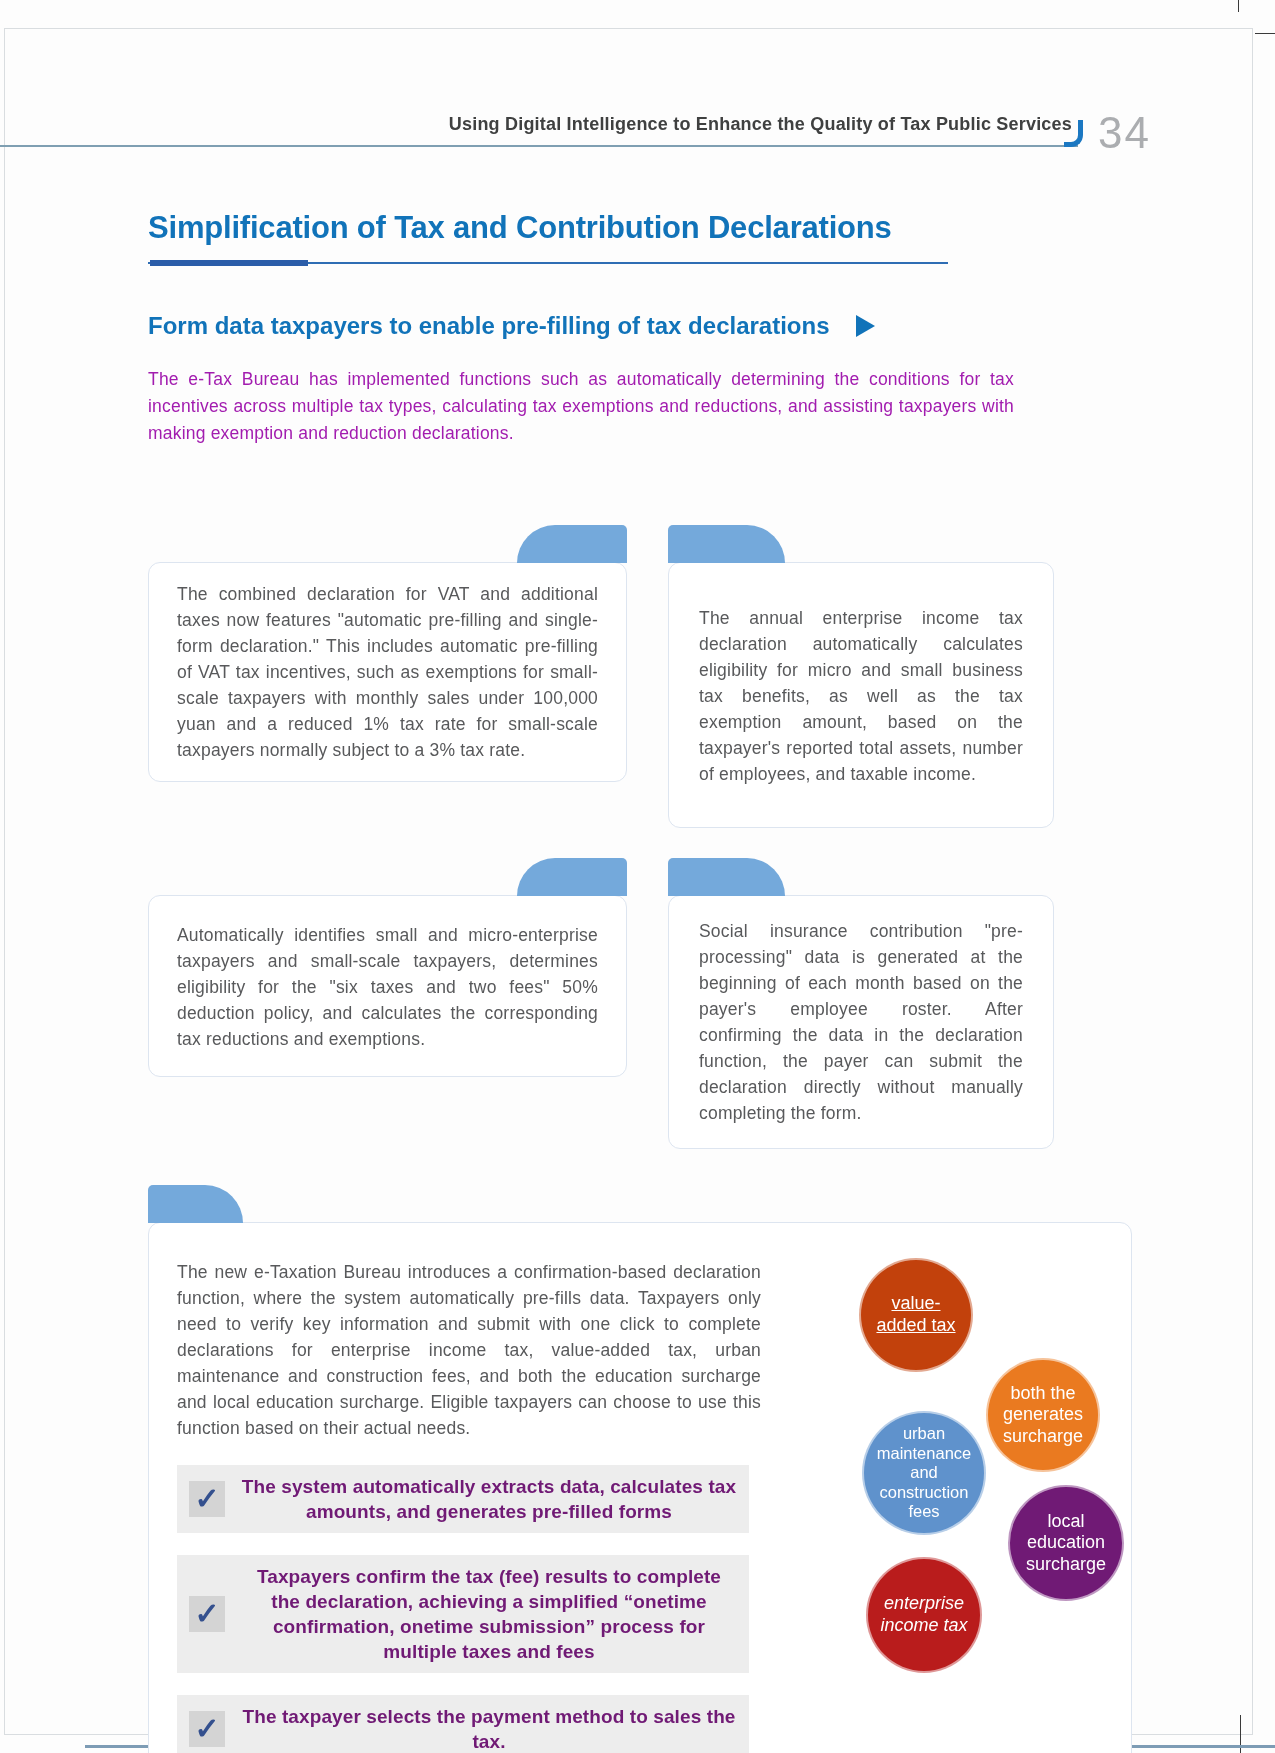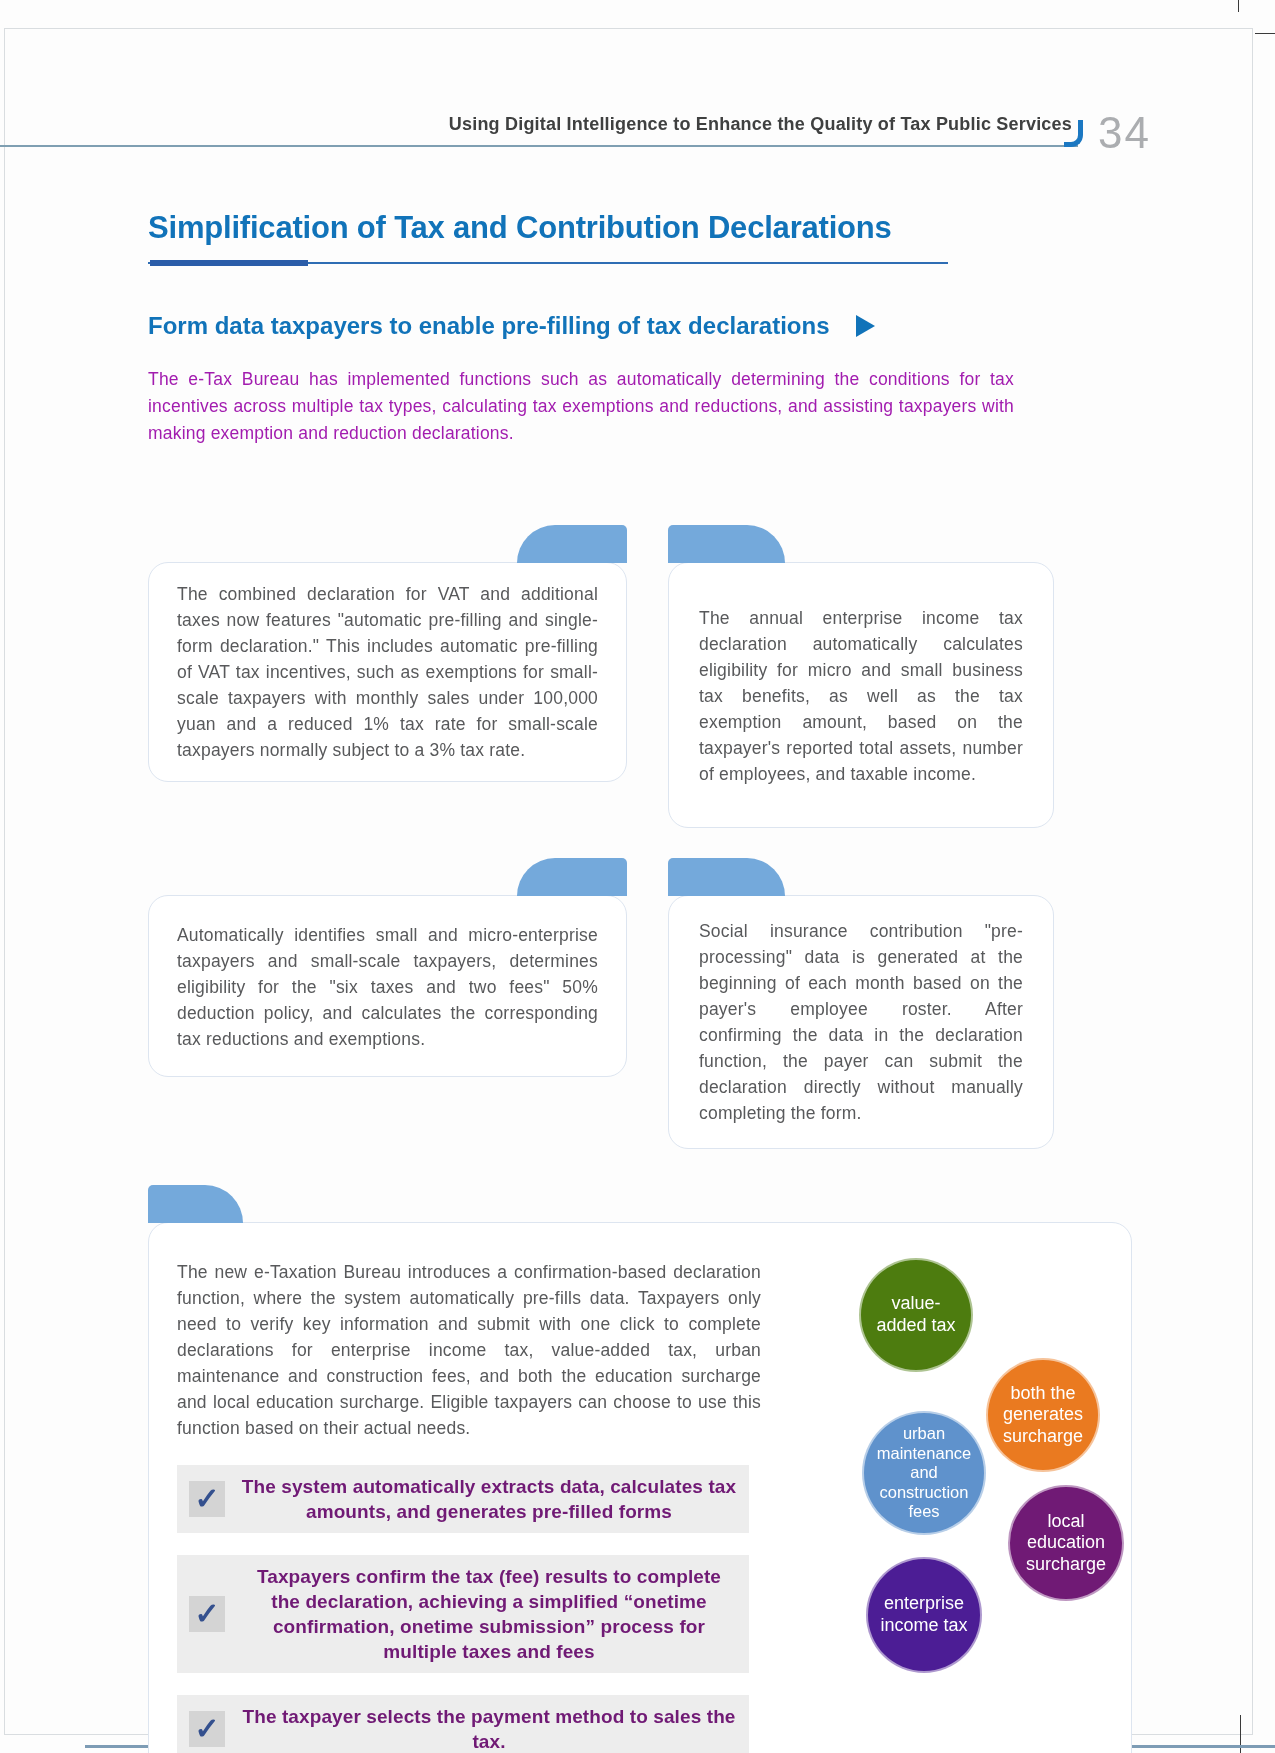--- a/index.html
+++ b/index.html
@@ -35,21 +35,21 @@
       text-align:justify;letter-spacing:0.2px;}
 
   .row{display:flex;gap:41px;align-items:flex-start;margin-top:78px;}
   .row2{margin-top:30px;}
   .cardwrap{display:flex;flex-direction:column;}
   .w1{width:479px;}
   .w2{width:386px;}
   .tab{height:38px;background:#74a9db;position:relative;z-index:2;}
   .tab-right{width:110px;margin-left:auto;border-radius:38px 5px 0 0;}
   .tab-left{width:117px;margin-right:auto;border-radius:5px 38px 0 0;}
-  .card{background:#ffffff;border:1px solid #dde5f0;border-radius:20px;margin-top:-1px;position:relative;z-index:1;}
+  .card{background:#ffffff;border:1px solid #dde5f0;border-radius:12px;margin-top:-1px;position:relative;z-index:1;}
   .card p{margin:0;font-size:17.5px;line-height:26px;color:#58595b;text-align:justify;letter-spacing:0.2px;}
   .pad-a{padding:18px 28px 18px 28px;}
   .pad-b{padding:42px 30px 40px 30px;}
   .pad-c{padding:26px 28px 24px 28px;}
   .pad-d{padding:22px 30px 22px 30px;}
 
   .bottomwrap{margin-top:36px;}
   .tab-small{width:95px;height:38px;}
   .bigcard{min-height:458px;padding:36px 0 30px 28px;box-sizing:border-box;}
   .bigpara{width:584px;}
@@ -149,32 +149,32 @@
           <div class="check-text">Taxpayers confirm the tax (fee) results to complete the declaration, achieving a simplified “onetime confirmation, onetime submission” process for multiple taxes and fees</div>
         </div>
 
         <div class="check-row">
           <div class="checkbox">
             <span>✓</span>
           </div>
           <div class="check-text">The taxpayer selects the payment method to sales the tax.</div>
         </div>
 
-        <div class="bubble b1" style="background-color: #4d7c0f;">value-
+        <div class="bubble b1" style="background-color: #c2410c; text-decoration: underline;">value-
 added tax</div>
         <div class="bubble b2" style="background-color: rgb(234, 122, 32);">both the
 generates
 surcharge</div>
         <div class="bubble b3" style="background-color: rgb(95, 146, 204);">urban
 maintenance
 and
 construction
 fees</div>
         <div class="bubble b4" style="background-color: #701a75;">local
 education
 surcharge</div>
-        <div class="bubble b5" style="background-color: #4c1d95;">enterprise
+        <div class="bubble b5" style="background-color: #b91c1c; font-style: italic;">enterprise
 income tax</div>
       </div>
     </div>
 
   </div>
 </div>
 
 </body></html>

